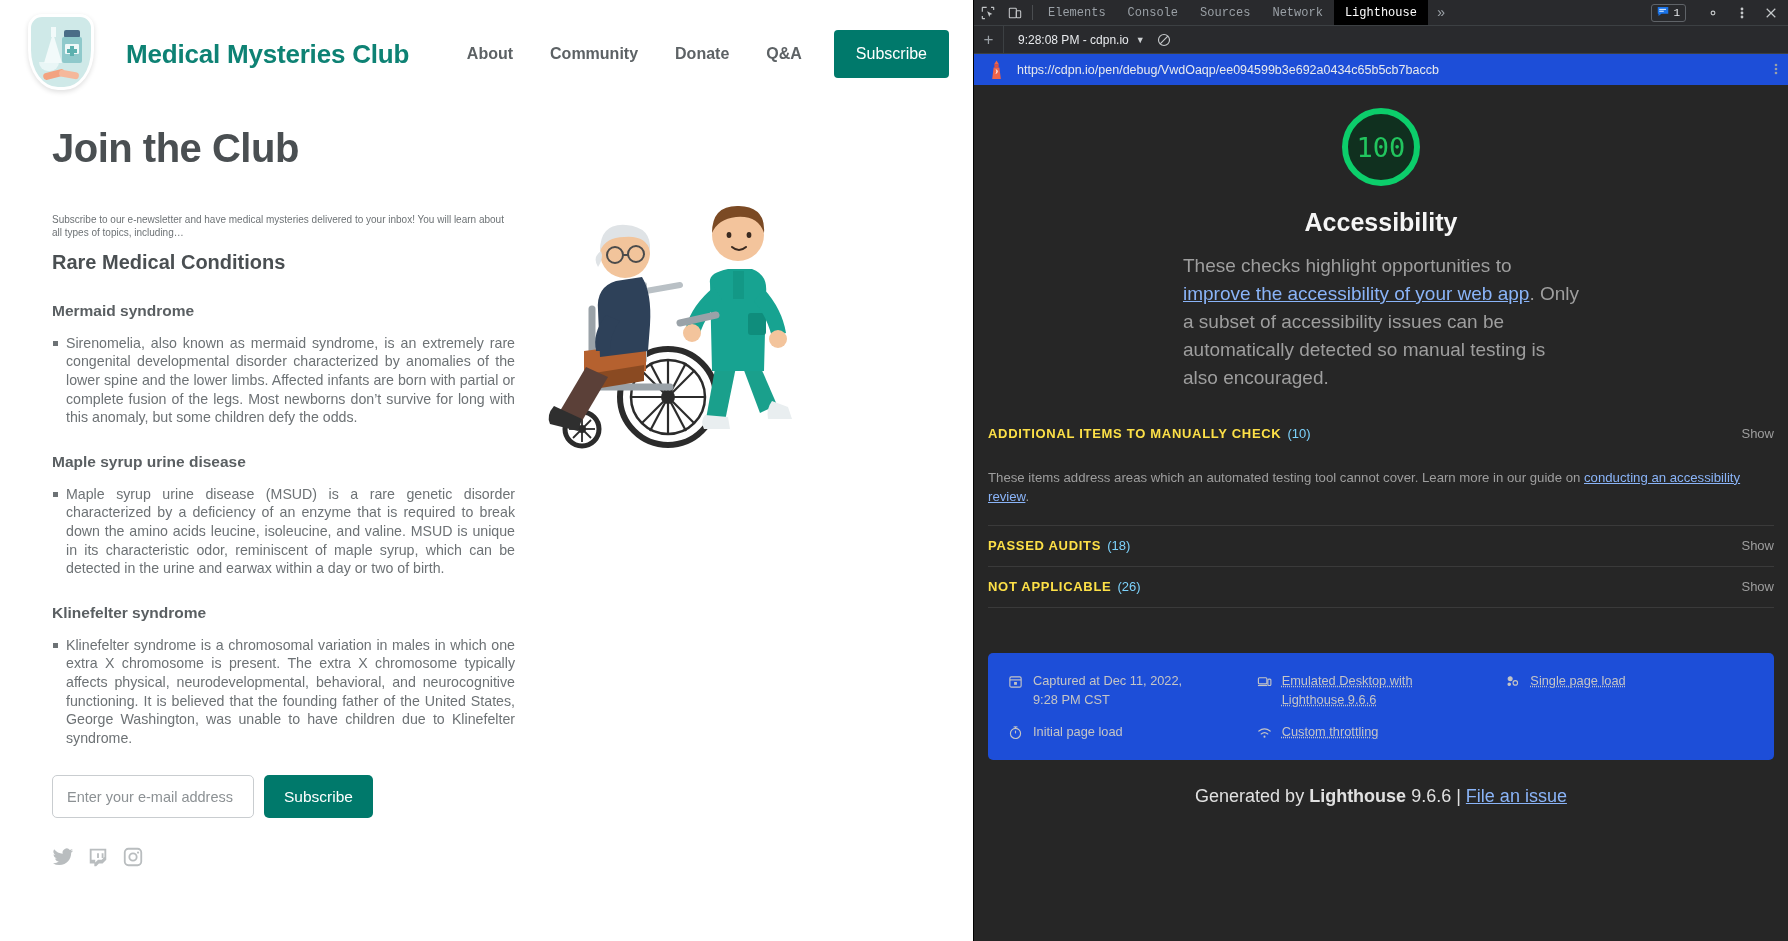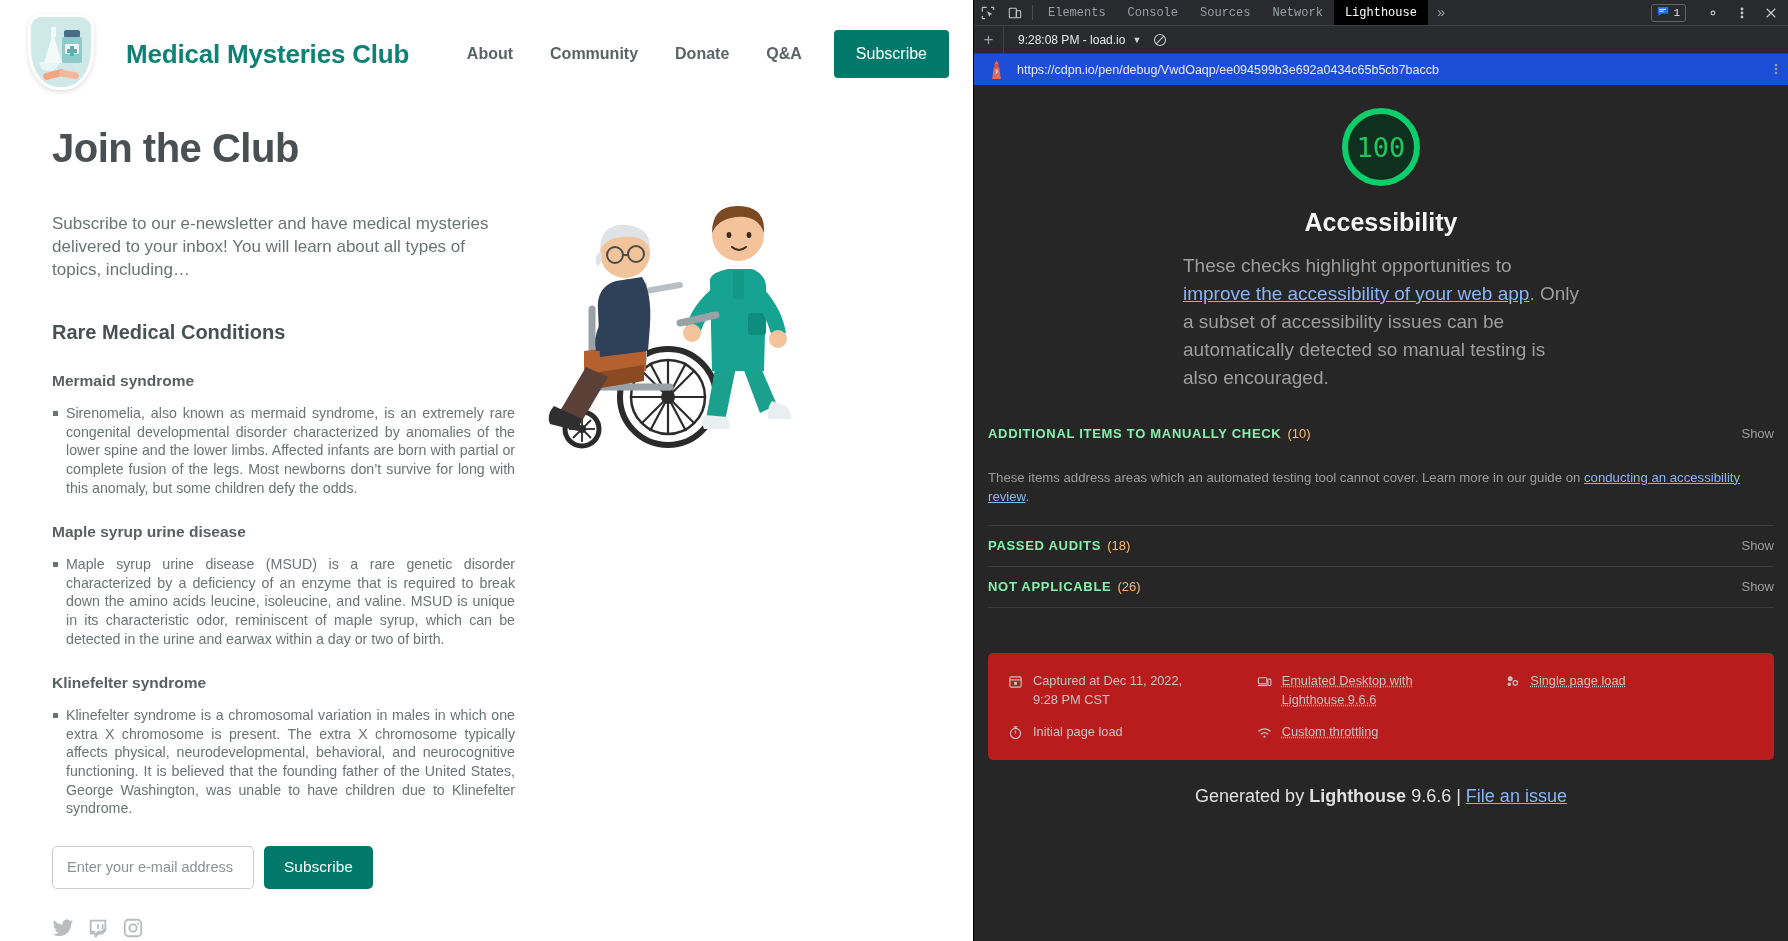--- a/index.html
+++ b/index.html
@@ -102,23 +102,23 @@
   .content {
     padding: 18px 40px 0 52px;
     position: relative;
   }
   h1.page-title {
     font-size: 40px; font-weight: bold; color: #4a4f52;
     letter-spacing: -0.5px;
     margin-bottom: 42px;
   }
   .intro {
-    font-size: 17px; color: #6d7275; line-height: 1.34;
+    font-size: 10px; color: #6d7275; line-height: 1.34;
     max-width: 462px;
-    margin-bottom: 40px;
+    margin-bottom: 11px;
   }
   h2.section-title {
     font-size: 20px; font-weight: bold; color: #4a4f52;
     margin-bottom: 28px;
   }
   h3.cond-title {
     font-size: 15.5px; font-weight: bold; color: #5a5f62;
     margin-bottom: 14px;
   }
   ul.cond-list { list-style: none; margin-bottom: 26px; }
@@ -247,32 +247,32 @@
   .sec {
     border-bottom: 1px solid #3a3a3a;
   }
   .sec-head {
     display: flex; align-items: baseline;
     padding: 12px 0 13px 0;
     cursor: pointer;
   }
   .sec-title {
     font-size: 13px; font-weight: bold; letter-spacing: 0.7px;
-    color: #86efac; text-transform: uppercase;
-  }
-  .sec-count { font-size: 13px; color: #fdba74; margin-left: 6px; font-weight: normal;}
+    color: #fde047; text-transform: uppercase;
+  }
+  .sec-count { font-size: 13px; color: #7dd3fc; margin-left: 6px; font-weight: normal;}
   .sec-show { margin-left: auto; font-size: 13px; color: #9e9e9e; cursor: pointer; }
   .sec-body {
     font-size: 13.2px; color: #9e9e9e; line-height: 1.48;
     padding: 14px 0 18px 0;
   }
   .sec-body a { color: #8ab4f8; text-decoration: underline; }
   .meta-block {
     margin: 45px 14px 0;
-    background: #b91c1c;
+    background: #1d4ed8;
     border-radius: 5px;
     padding: 19px 20px;
     display: flex; gap: 0;
   }
   .meta-col { flex: 1 1 0; display: flex; flex-direction: column; gap: 13px; }
   .meta-item { display: flex; gap: 10px; align-items: flex-start; font-size: 12.8px; color: #c5c5c5; line-height: 1.48; }
   .meta-item .mi-ico { flex: 0 0 auto; width: 15px; height: 15px; margin-top: 2px; }
   .meta-item .mi-txt { max-width: 160px; }
   .meta-item.link .mi-txt { text-decoration: underline; text-decoration-style: dotted; cursor: pointer; }
   .gen-footer {
@@ -496,21 +496,21 @@
               <line x1="2" y1="2" x2="12" y2="12"></line>
               <line x1="12" y1="2" x2="2" y2="12"></line>
             </svg>
         </div>
       </div>
     </div>
 
     <div class="dt-subbar">
       <div class="plus-btn">+</div>
       <div class="run-select">
-        <span>9:28:08 PM - load.io</span>
+        <span>9:28:08 PM - cdpn.io</span>
         <span class="caret">▼</span>
       </div>
       <div class="clear-btn">
         <svg width="14" height="14" viewBox="0 0 16 16" fill="none" stroke="#c5c8ca" stroke-width="1.3">
             <circle cx="8" cy="8" r="6.3"></circle>
             <line x1="3.6" y1="12.4" x2="12.4" y2="3.6"></line>
           </svg>
       </div>
     </div>
 

